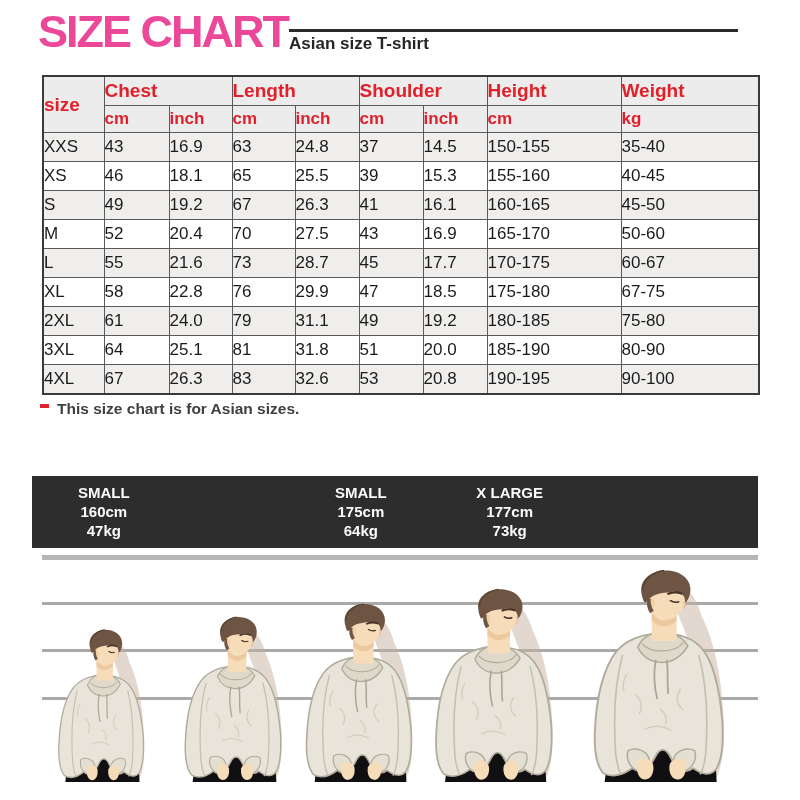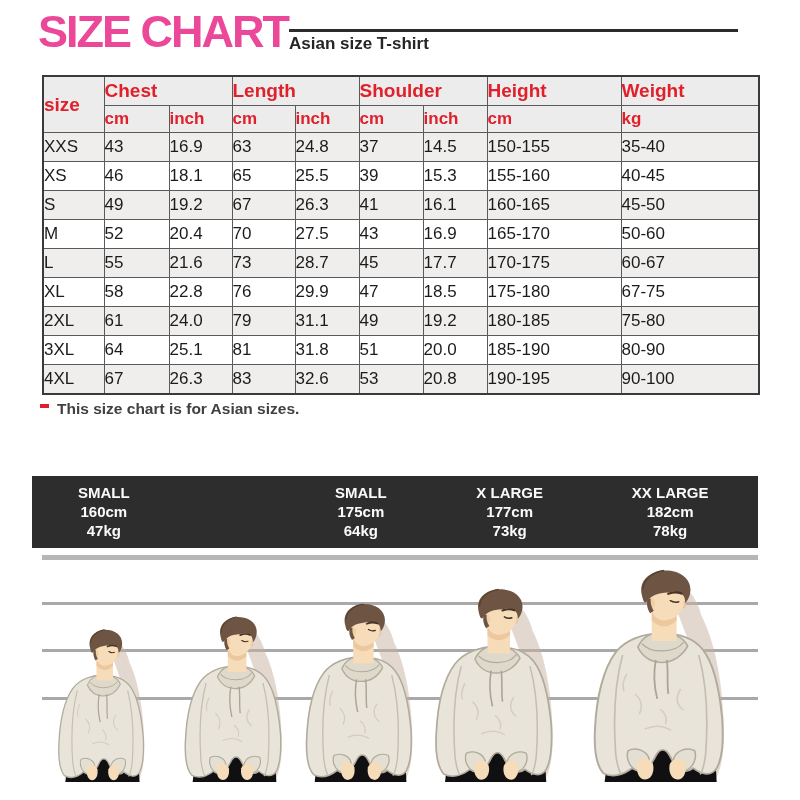--- a/index.html
+++ b/index.html
@@ -208,25 +208,20 @@
     </div>
     <div class="size-bar-item" style="left:45.3%">
       <div>SMALL</div>
       <div>175cm</div>
       <div>64kg</div>
     </div>
     <div class="size-bar-item" style="left:65.8%">
       <div>X LARGE</div>
       <div>177cm</div>
       <div>73kg</div>
-    </div>
-    <div class="size-bar-item" style="left:87.9%">
-      <div>XX LARGE</div>
-      <div>182cm</div>
-      <div>78kg</div>
     </div>
   </div>
 
   <div class="hline hline-top"></div>
   <div class="hline hline-2"></div>
   <div class="hline hline-3"></div>
   <div class="hline hline-4"></div>
 
   <svg class="defs-hidden" aria-hidden="true">
     <defs>

